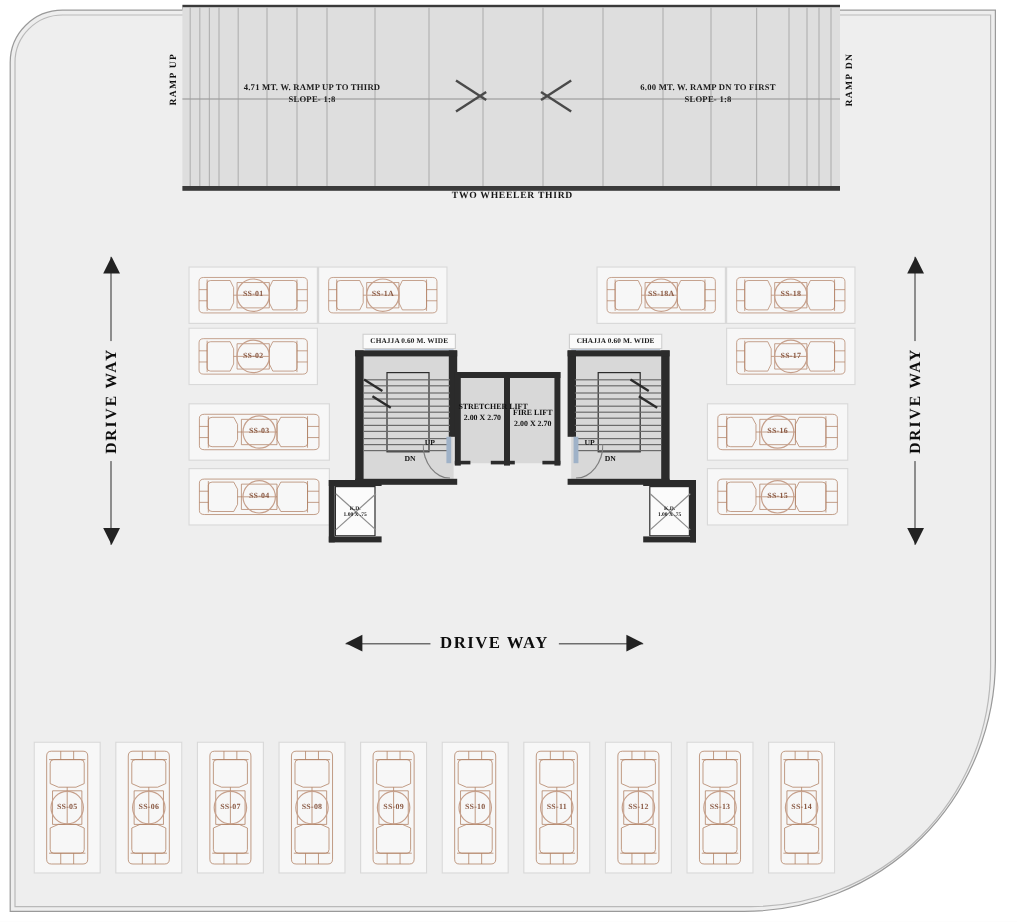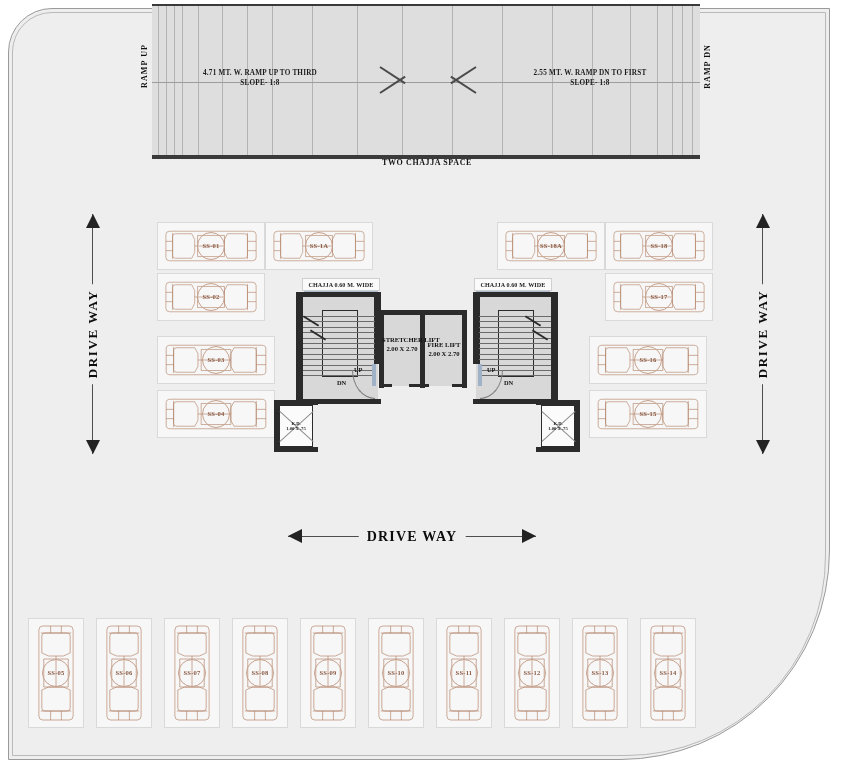--- a/index.html
+++ b/index.html
@@ -161,34 +161,34 @@
   <div class="ramp-bot"></div>
 
   <div class="vert-label rampup-lbl">RAMP UP</div>
   <div class="vert-label rampdn-lbl">RAMP DN</div>
 
   <div class="ramp-label l">
     <div>4.71 MT. W. RAMP UP TO THIRD</div>
     <div>SLOPE- 1:8</div>
   </div>
   <div class="ramp-label r">
-    <div>2.55 MT. W. RAMP DN TO FIRST</div>
+    <div>6.00 MT. W. RAMP DN TO FIRST</div>
     <div>SLOPE- 1:8</div>
   </div>
 
   <div class="arrowmark" id="arrow-left" style="left:380px;top:62px;">
     <span style="left:0;top:4px;transform:rotate(33deg);"></span>
     <span style="left:0;top:30px;transform:rotate(-33deg);"></span>
   </div>
   <div class="arrowmark" id="arrow-right" style="left:436px;top:62px;">
     <span style="left:40px;top:4px;transform:rotate(147deg);"></span>
     <span style="left:40px;top:30px;transform:rotate(213deg);"></span>
   </div>
 
-  <div class="two-wheeler">TWO CHAJJA SPACE</div>
+  <div class="two-wheeler">TWO WHEELER THIRD</div>
 
   <div id="stalls">
       <div class="stall" style="left: 157px; top: 222px; width: 108px; height: 48px;">
         <div style="position: absolute; inset: 4px 5px;">
           <svg viewBox="0 0 200 90" preserveAspectRatio="none" width="100%" height="100%" style="position: absolute; inset: 0px;">
             <g fill="none" stroke="#b07f62" stroke-width="1.3">
               <path d="M14,10 L186,10 Q194,10 194,18 L194,72 Q194,80 186,80 L14,80 Q6,80 6,72 L6,18 Q6,10 14,10 Z"></path>
               <path d="M26,16 L60,16 L66,30 L66,60 L60,74 L26,74 Q20,74 20,68 L20,22 Q20,16 26,16 Z"></path>
               <path d="M72,20 L128,20 L128,70 L72,70 Z"></path>
               <path d="M134,16 L170,16 Q176,16 176,22 L176,68 Q176,74 170,74 L134,74 L128,60 L128,30 Z"></path>

